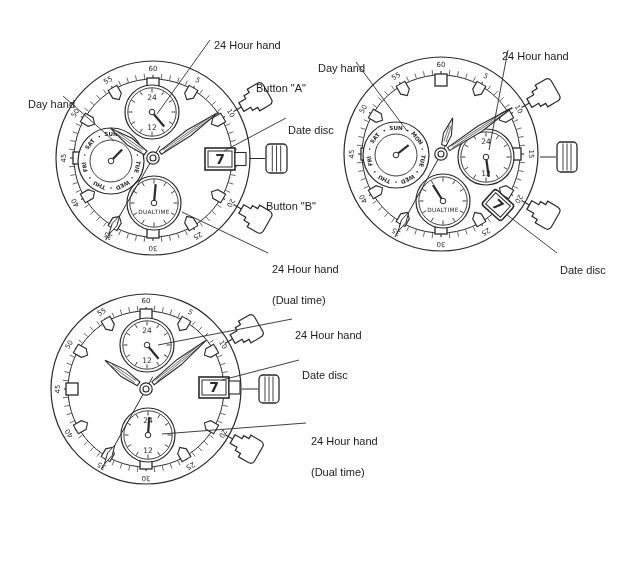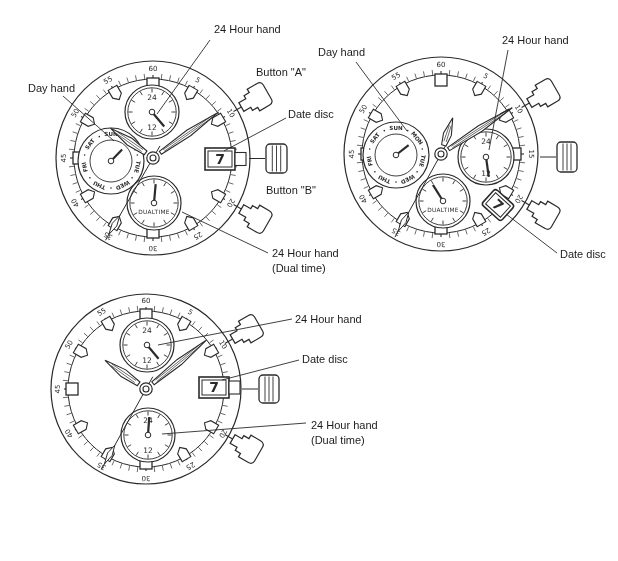--- a/index.html
+++ b/index.html
@@ -1,20 +1,20 @@
 <!DOCTYPE html>
 <html><head>
 <meta charset="utf-8">
 <style>
   html,body{margin:0;padding:0;background:#fff;}
   .canvas{position:relative;width:618px;height:561px;background:#ffffff;overflow:hidden;
           font-family:"Liberation Sans",sans-serif;}
   .canvas svg{position:absolute;left:0;top:0;}
   .ann{position:absolute;font-size:11px;line-height:15px;color:#1c1c1c;white-space:nowrap;}
-  .ann span{display:block;}
+  .ann span{display:block;margin-top:16px;}
   svg text{font-family:"DejaVu Sans",sans-serif;}
 </style>
 </head>
 <body>
 
 <div class="canvas">
   <svg id="dg" width="618" height="561" viewBox="0 0 618 561">
       <g>
         <circle cx="153" cy="158" r="97" fill="none" stroke="#2b2b2b" stroke-width="1.2"></circle>
         <circle cx="153" cy="158" r="79" fill="none" stroke="#2b2b2b" stroke-width="1"></circle>

